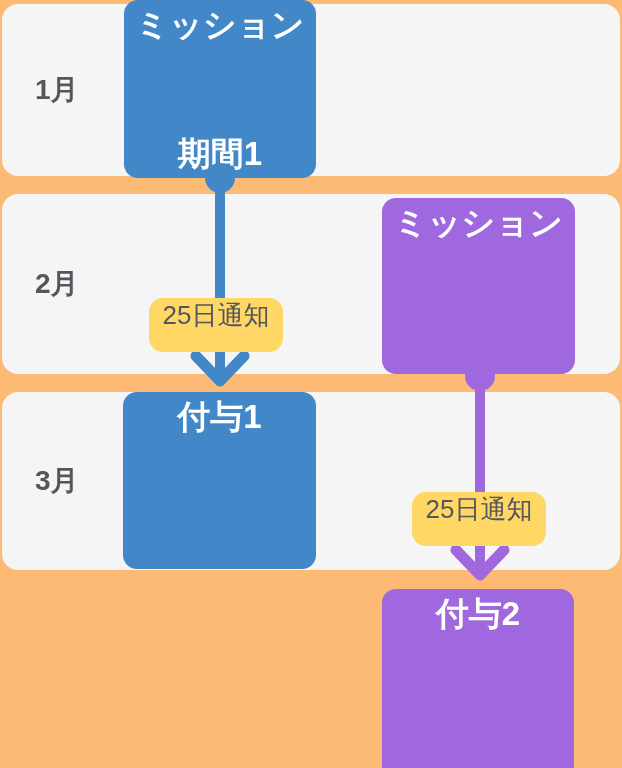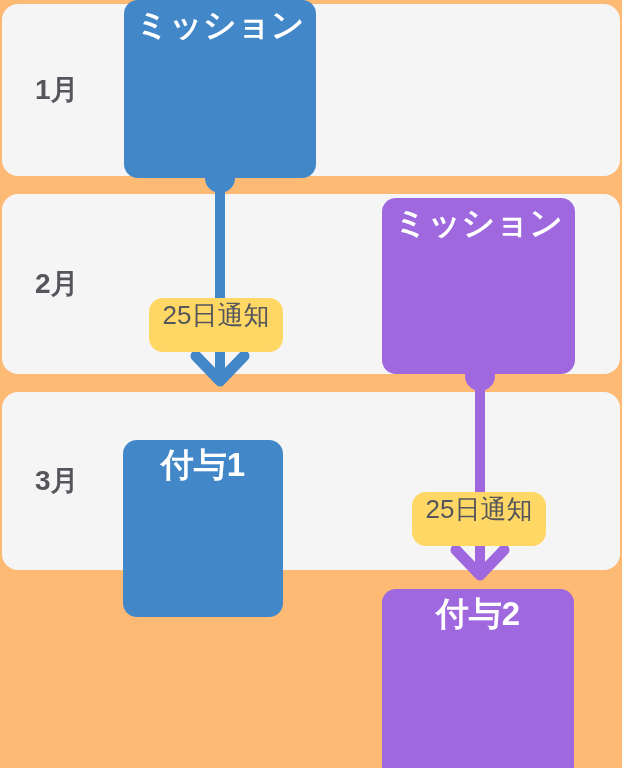--- a/index.html
+++ b/index.html
@@ -46,21 +46,21 @@
     text-align: center;
     color: var(--text_light);
     font-weight: 700;
     font-size: 33px;
     line-height: 49px;
   }
   .box-blue   { background: var(--blue); }
   .box-purple { background: var(--purple); }
   .box-mission1 { left: 124px; top: 0px;   width: 192px; height: 178px; }
   .box-mission2 { left: 382px; top: 198px; width: 193px; height: 176px; }
-  .box-grant1   { left: 123px; top: 392px; width: 160px; height: 177px; margin-top: 48px; }
+  .box-grant1   { left: 123px; top: 392px; width: 193px; height: 177px; }
   .box-grant2   { left: 382px; top: 589px; width: 192px; height: 220px; }
   
   .connectors {
     position: absolute;
     left: 0;
     top: 0;
     pointer-events: none;
   }
   
   .badge {
@@ -87,20 +87,21 @@
   </div>
   <div class="band band-2">
     <span class="month-label">2月</span>
   </div>
   <div class="band band-3">
     <span class="month-label">3月</span>
   </div>
 
   <div class="box box-blue box-mission1">
     <span>ミッション</span>
+    <span>期間1</span>
   </div>
   <div class="box box-purple box-mission2">
     <span>ミッション</span>
   </div>
   <div class="box box-blue box-grant1">
     <span>付与1</span>
   </div>
   <div class="box box-purple box-grant2">
     <span>付与2</span>
   </div>

